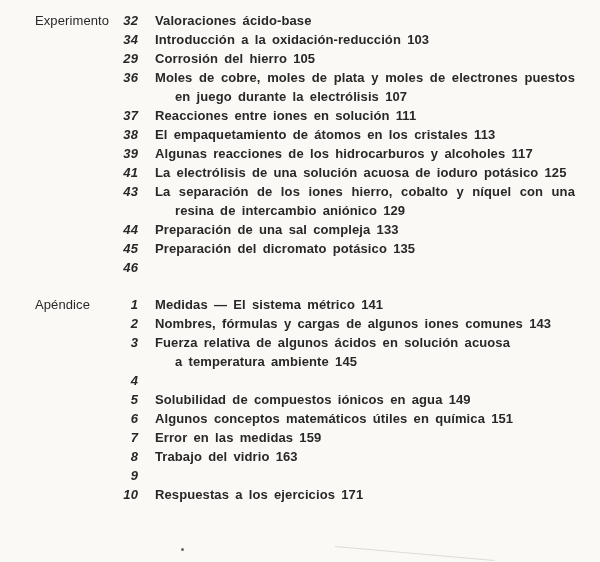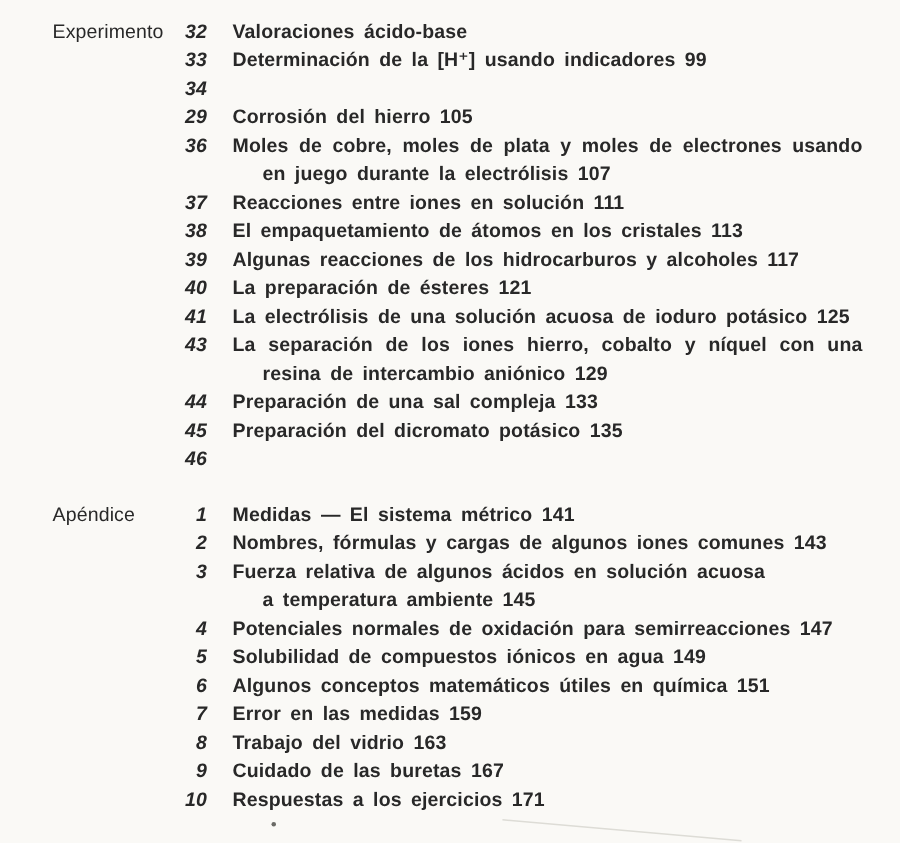--- a/index.html
+++ b/index.html
@@ -48,41 +48,37 @@
       <section class="section">
         <div class="row">
           <div class="col-label">Experimento</div>
           <div class="col-num">32</div>
           <div class="col-text">
             <div class="line">Valoraciones ácido-base</div>
           </div>
         </div>
         <div class="row">
           <div class="col-label"></div>
-          <div class="col-num">33</div>
-          <div class="col-text">
-            <div class="line">Determinación de la [H⁺] usando indicadores 99</div>
-          </div>
-        </div>
-        <div class="row">
-          <div class="col-label"></div>
           <div class="col-num">34</div>
+          <div class="col-text">
+            <div class="line">Introducción a la oxidación-reducción 103</div>
+          </div>
         </div>
         <div class="row">
           <div class="col-label"></div>
           <div class="col-num">29</div>
           <div class="col-text">
             <div class="line">Corrosión del hierro 105</div>
           </div>
         </div>
         <div class="row">
           <div class="col-label"></div>
           <div class="col-num">36</div>
           <div class="col-text">
-            <div class="line fill">Moles de cobre, moles de plata y moles de electrones usando</div>
+            <div class="line fill">Moles de cobre, moles de plata y moles de electrones puestos</div>
             <div class="line cont">en juego durante la electrólisis 107</div>
           </div>
         </div>
         <div class="row">
           <div class="col-label"></div>
           <div class="col-num">37</div>
           <div class="col-text">
             <div class="line">Reacciones entre iones en solución 111</div>
           </div>
         </div>
@@ -91,27 +87,20 @@
           <div class="col-num">38</div>
           <div class="col-text">
             <div class="line">El empaquetamiento de átomos en los cristales 113</div>
           </div>
         </div>
         <div class="row">
           <div class="col-label"></div>
           <div class="col-num">39</div>
           <div class="col-text">
             <div class="line">Algunas reacciones de los hidrocarburos y alcoholes 117</div>
-          </div>
-        </div>
-        <div class="row">
-          <div class="col-label"></div>
-          <div class="col-num">40</div>
-          <div class="col-text">
-            <div class="line">La preparación de ésteres 121</div>
           </div>
         </div>
         <div class="row">
           <div class="col-label"></div>
           <div class="col-num">41</div>
           <div class="col-text">
             <div class="line">La electrólisis de una solución acuosa de ioduro potásico 125</div>
           </div>
         </div>
         <div class="row">
@@ -160,23 +149,20 @@
           <div class="col-label"></div>
           <div class="col-num">3</div>
           <div class="col-text">
             <div class="line">Fuerza relativa de algunos ácidos en solución acuosa</div>
             <div class="line cont">a temperatura ambiente 145</div>
           </div>
         </div>
         <div class="row">
           <div class="col-label"></div>
           <div class="col-num">4</div>
-          <div class="col-text">
-            <div class="line">Potenciales normales de oxidación para semirreacciones 147</div>
-          </div>
         </div>
         <div class="row">
           <div class="col-label"></div>
           <div class="col-num">5</div>
           <div class="col-text">
             <div class="line">Solubilidad de compuestos iónicos en agua 149</div>
           </div>
         </div>
         <div class="row">
           <div class="col-label"></div>
@@ -195,23 +181,20 @@
         <div class="row">
           <div class="col-label"></div>
           <div class="col-num">8</div>
           <div class="col-text">
             <div class="line">Trabajo del vidrio 163</div>
           </div>
         </div>
         <div class="row">
           <div class="col-label"></div>
           <div class="col-num">9</div>
-          <div class="col-text">
-            <div class="line">Cuidado de las buretas 167</div>
-          </div>
         </div>
         <div class="row">
           <div class="col-label"></div>
           <div class="col-num">10</div>
           <div class="col-text">
             <div class="line">Respuestas a los ejercicios 171</div>
           </div>
         </div>
       </section>
     </main>

